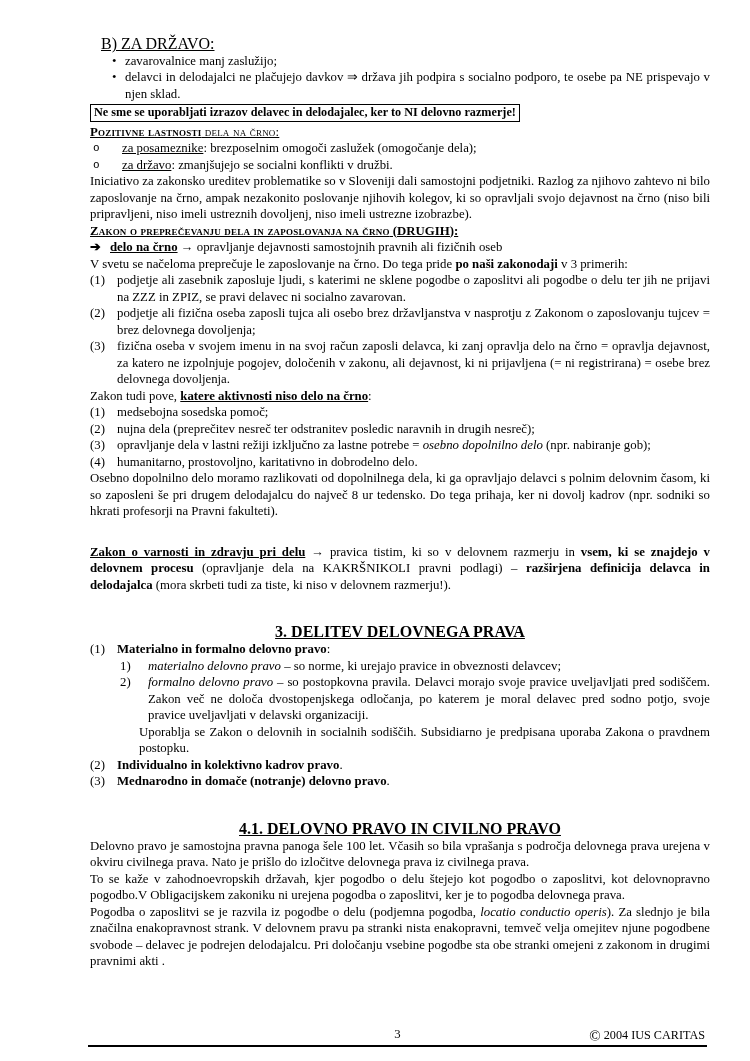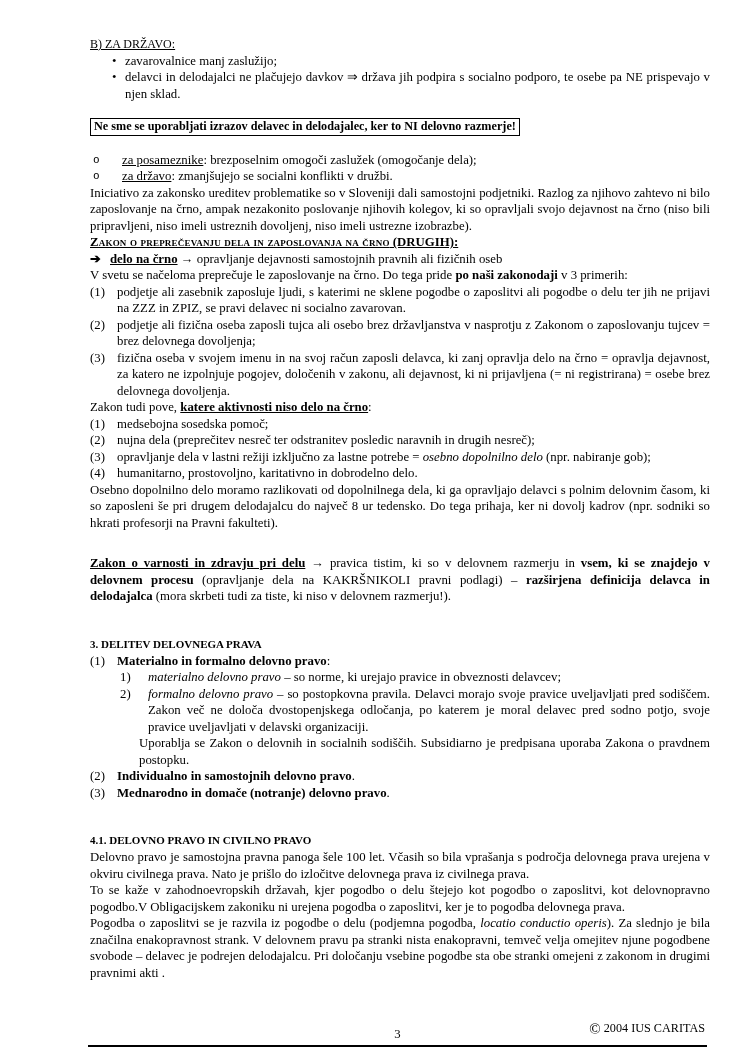--- a/index.html
+++ b/index.html
@@ -8,63 +8,64 @@
     width:750px; height:1061px; position:relative; overflow:hidden;
     font-family:"Liberation Serif", serif;
     font-size:12.8px; line-height:16.5px; color:#000;
   }
   .content { position:absolute; top:36px; left:90px; width:620px; }
   .just { text-align:justify; }
   .b { font-weight:bold; }
   .i { font-style:italic; }
   .u { text-decoration:underline; }
   .sc { font-variant:small-caps; letter-spacing:0.2px; }
-  .small { font-size:12px; }
+  .small { font-size:16px;margin-left:11px; }
   .row { display:flex; }
   .m { flex:0 0 auto; }
   .t { flex:1 1 auto; min-width:0; }
   .m-disc { width:13px; margin-left:22px; }
   .m-circ { width:29px; margin-left:3px; font-size:11px; font-family:"DejaVu Sans Mono", monospace; }
   .m-num { width:27px; }
   .m-sub { width:28px; margin-left:3px; }
   .m-arrow { width:20px; font-weight:bold; }
   .sub-cont { margin-left:22px; }
   .notice {
     display:inline-block; border:1px solid #000; font-weight:bold;
-    padding:0 3px; font-size:12.2px; line-height:15.5px; margin:16px 0;
+    padding:0 3px; font-size:12.2px; line-height:15.5px; margin:2px 0;
   }
-  .h-big { font-weight:bold; font-size:11px; line-height:18px; }
+  .h-big { font-weight:bold; font-size:16px; text-decoration:underline; line-height:18px;text-align:center; }
   .gap-a { height:24px; }
   .gap-b { height:30px; }
   .footer {
     position:absolute; left:88px; right:43px; bottom:14px;
     border-bottom:2px solid #000; height:21px;
   }
   .footer .pnum { position:absolute; left:0; right:0; bottom:3px; text-align:center; font-size:12.8px; }
-  .footer .copy { position:absolute; right:2px; bottom:8px; font-size:12.2px; }
+  .footer .copy { position:absolute; right:2px; bottom:1px; font-size:12.2px; }
   .footer .csym { font-size:15px; vertical-align:-1.5px; }
 </style>
 </head>
 <body>
 
 <div class="content">
 
   <p class="u small">B) ZA DRŽAVO:</p>
 
   <div class="row">
     <span class="m m-disc">•</span>
     <div class="t just">zavarovalnice manj zaslužijo;</div>
   </div>
   <div class="row">
     <span class="m m-disc">•</span>
     <div class="t just">delavci in delodajalci ne plačujejo davkov ⇒ država jih podpira s socialno podporo, te osebe pa NE prispevajo v njen sklad.</div>
   </div>
 
   <div><span class="notice">Ne sme se uporabljati izrazov delavec in delodajalec, ker to NI delovno razmerje!</span></div>
 
+  <p><span class="sc b u">Pozitivne lastnosti</span><span class="sc u"> dela na črno:</span></p>
 
   <div class="row">
     <span class="m m-circ">o</span>
     <div class="t"><span class="u">za posameznike</span><span>: brezposelnim omogoči zaslužek (omogočanje dela);</span></div>
   </div>
   <div class="row">
     <span class="m m-circ">o</span>
     <div class="t"><span class="u">za državo</span><span>: zmanjšujejo se socialni konflikti v družbi.</span></div>
   </div>
 
@@ -131,21 +132,21 @@
       </div>
       <div class="row">
         <span class="m m-sub">2)</span>
         <div class="t just"><span class="i">formalno delovno pravo</span><span> – so postopkovna pravila. Delavci morajo svoje pravice uveljavljati pred sodiščem. Zakon več ne določa dvostopenjskega odločanja, po katerem je moral delavec pred sodno potjo, svoje pravice uveljavljati v delavski organizaciji.</span></div>
       </div>
       <p class="sub-cont just">Uporablja se Zakon o delovnih in socialnih sodiščih. Subsidiarno je predpisana uporaba Zakona o pravdnem postopku.</p>
     </div>
   </div>
   <div class="row">
     <span class="m m-num">(2)</span>
-    <div class="t"><span class="b">Individualno in samostojnih delovno pravo</span><span>.</span></div>
+    <div class="t"><span class="b">Individualno in kolektivno kadrov pravo</span><span>.</span></div>
   </div>
   <div class="row">
     <span class="m m-num">(3)</span>
     <div class="t"><span class="b">Mednarodno in domače (notranje) delovno pravo</span><span>.</span></div>
   </div>
 
   <div class="gap-b"></div>
 
   <p class="h-big">4.1. DELOVNO PRAVO IN CIVILNO PRAVO</p>
 

